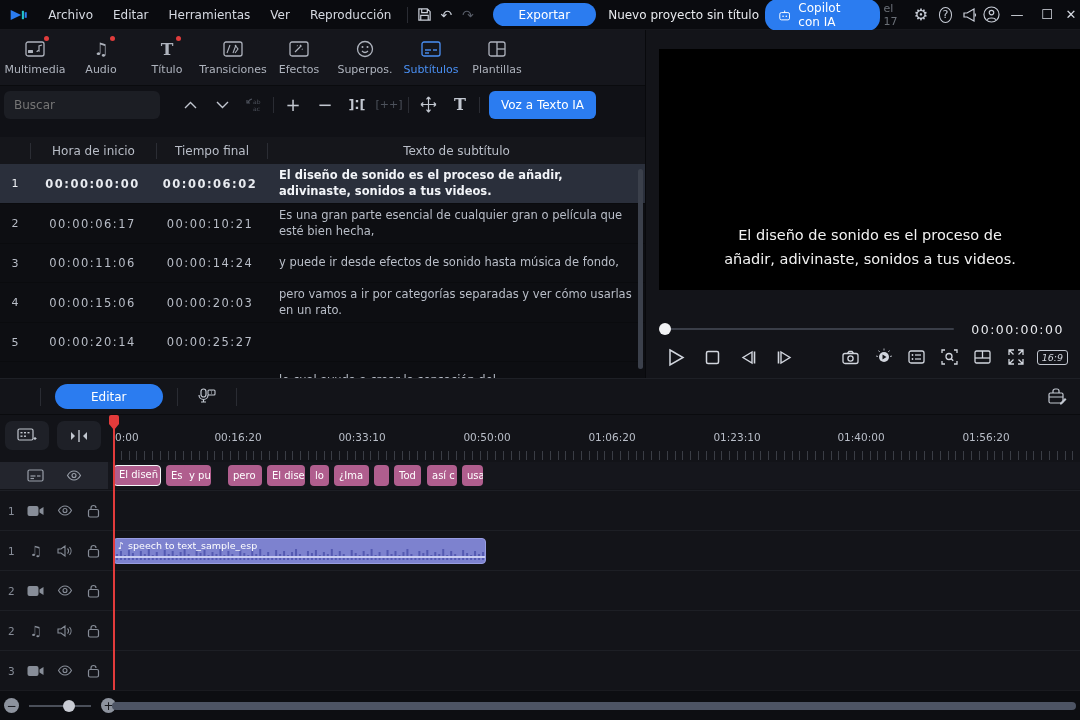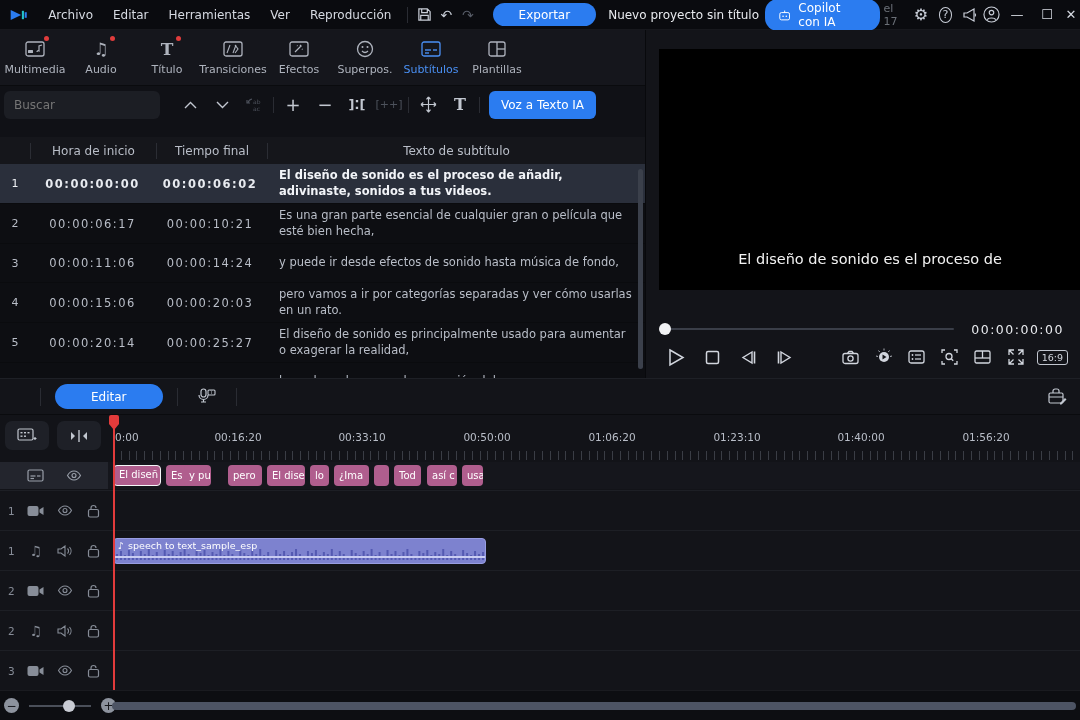--- a/index.html
+++ b/index.html
@@ -68,21 +68,21 @@
   .video-area { position:absolute; left:13px; top:19px; width:422px; height:241px; background:#000; }
   .video-sub { position:absolute; left:0; right:0; bottom:18px; text-align:center; color:#f2f2f2;
     font-size:14.5px; line-height:1.65; }
   .scrub-row { position:absolute; left:18px; top:288px; width:400px; height:22px; display:flex; align-items:center; }
   .scrub-track { position:relative; width:290px; height:2px; background:#3a3e48; border-radius:1px; }
   .scrub-knob { position:absolute; left:-5px; top:-5px; width:12px; height:12px; border-radius:50%; background:#f2f3f5; }
   .timecode { margin-left:auto; font-size:12.5px; letter-spacing:1.5px; color:#e8eaee; }
   .transport { position:absolute; left:18px; top:312px; width:404px; height:30px; display:flex; align-items:center; gap:12px; }
   .tr-icon { width:24px; height:24px; display:flex; align-items:center; justify-content:center; color:#d2d6de; cursor:pointer; }
   .transport .right-group { margin-left:auto; display:flex; align-items:center; gap:9px; }
-  .ratio-box { border:1.5px solid #c2c7d0; border-radius:3px; font-size:9.5px; color:#d2d6de; padding:1px 4px; }
+  .ratio-box { border:1.5px solid #c2c7d0; border-radius:3px; font-size:9.5px; color:#d2d6de; padding:1px 4px;font-style:italic; }
 
   
   .tl-toolbar { position:absolute; left:0; top:378px; width:1080px; height:37px; background:#131419;
     border-top:1px solid #1e2026; border-bottom:1px solid #0a0b0e; display:flex; align-items:center; }
   .tl-divider { width:1px; height:18px; background:#2a2c33; margin:0 14px; }
   .edit-btn { background:#2b7cf0; color:#fff; border-radius:14px; height:25px; padding:0 36px;
     font-size:12px; display:flex; align-items:center; cursor:pointer; }
   .tt-icon { width:30px; height:26px; display:flex; align-items:center; justify-content:center; color:#c2c7d0; cursor:pointer; }
 
   
@@ -336,36 +336,36 @@
       <div class="st-row">
         <div class="c-idx">4</div>
         <div class="col-start time">00:00:15:06</div>
         <div class="col-end time">00:00:20:03</div>
         <div class="text">pero vamos a ir por categorías separadas y ver cómo usarlas en un rato.</div>
       </div>
       <div class="st-row">
         <div class="c-idx">5</div>
         <div class="col-start time">00:00:20:14</div>
         <div class="col-end time">00:00:25:27</div>
-        <div class="text">El diseño de sonido es principalmente usado para aumentar o exagerar la realidad,</div>
       </div>
       <div class="st-row">
         <div class="c-idx"></div>
         <div class="col-start time"></div>
         <div class="col-end time"></div>
         <div class="text">lo cual ayuda a crear la sensación del</div>
       </div>
       <div class="st-scrollbar"></div>
     </div>
   </div>
 
   <div class="preview-panel">
     <div class="video-area">
       <div class="video-sub">
         <div>El diseño de sonido es el proceso de</div>
+        <div>añadir, adivinaste, sonidos a tus videos.</div>
       </div>
     </div>
     <div class="scrub-row">
       <div class="scrub-track">
         <div class="scrub-knob"></div>
       </div>
       <div class="timecode">00:00:00:00</div>
     </div>
     <div class="transport">
       <div class="tr-icon">

